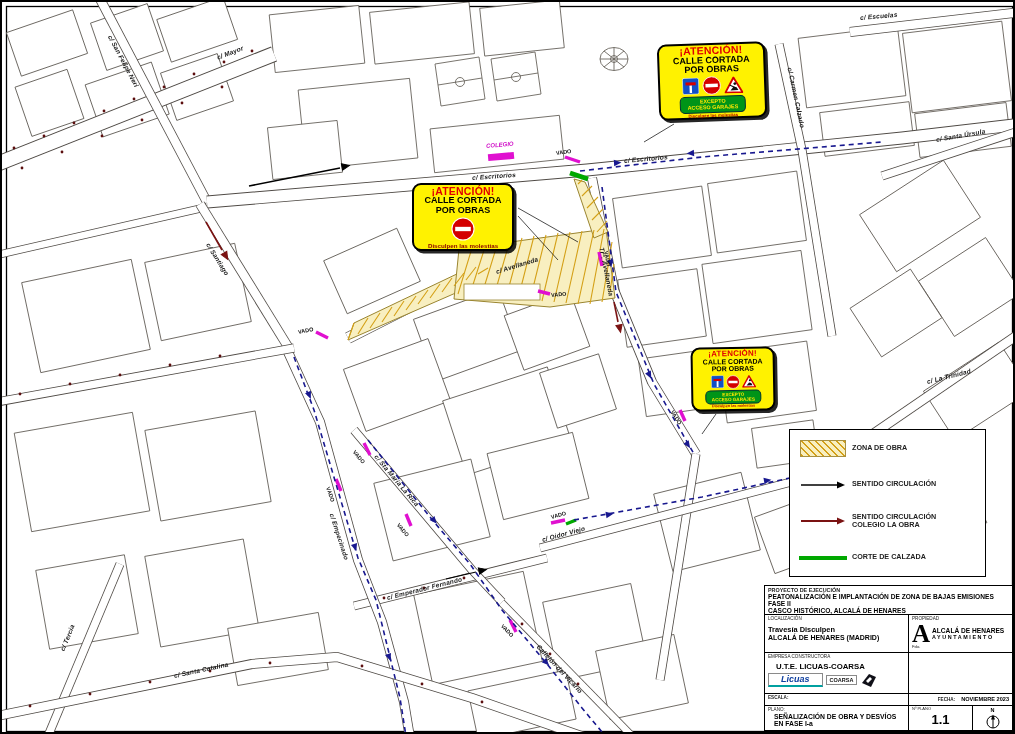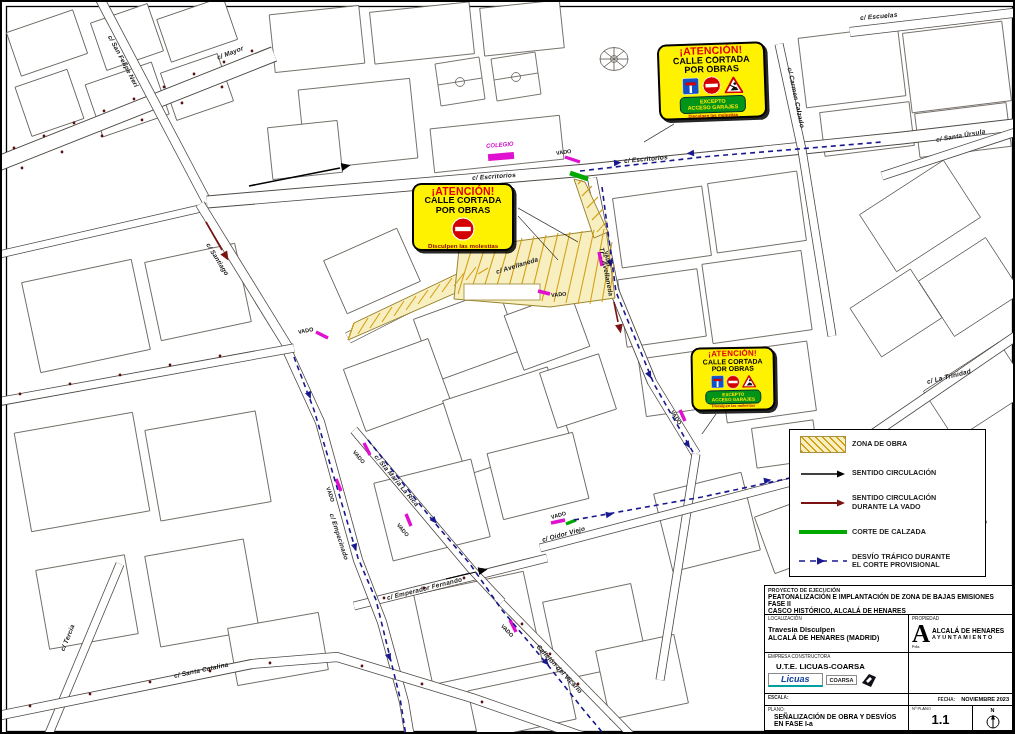--- a/index.html
+++ b/index.html
@@ -409,40 +409,28 @@
   </div>
   <div class="lg-item">
     <div class="lg-sym">
           <svg width="48" height="10">
             <line x1="2" y1="5" x2="38" y2="5" stroke="#7A1212" stroke-width="1.8"></line>
             <polygon points="38,1.5 46,5 38,8.5" fill="#7A1212"></polygon>
           </svg>
         </div>
     <div class="lg-txt">
       <span>SENTIDO CIRCULACIÓN</span><br>
-      <span>DURANTE LA VADO</span>
+      <span>COLEGIO LA OBRA</span>
     </div>
   </div>
   <div class="lg-item">
     <div class="lg-sym">
           <div class="greenline"></div>
         </div>
     <div class="lg-txt">CORTE DE CALZADA</div>
-  </div>
-  <div class="lg-item">
-    <div class="lg-sym">
-          <svg width="52" height="10">
-            <line x1="2" y1="5" x2="50" y2="5" stroke="#18188F" stroke-width="1.7" stroke-dasharray="6,5"></line>
-            <polygon points="20,1.2 28,5 20,8.8" fill="#18188F"></polygon>
-          </svg>
-        </div>
-    <div class="lg-txt">
-      <span>DESVÍO TRÁFICO DURANTE</span><br>
-      <span>EL CORTE PROVISIONAL</span>
-    </div>
   </div>
 </div>
 
 <div id="tblock">
   <div class="tb-row" style="height:29px">
     <div class="tb-cell" style="flex:1">
       <div class="tb-lbl tb-b" style="font-size:5.4px">PROYECTO DE EJECUCIÓN</div>
       <div class="tb-b" style="font-size:6.6px">PEATONALIZACIÓN E IMPLANTACIÓN DE ZONA DE BAJAS EMISIONES FASE II</div>
       <div class="tb-b" style="font-size:6.6px">CASCO HISTÓRICO, ALCALÁ DE HENARES</div>
     </div>

